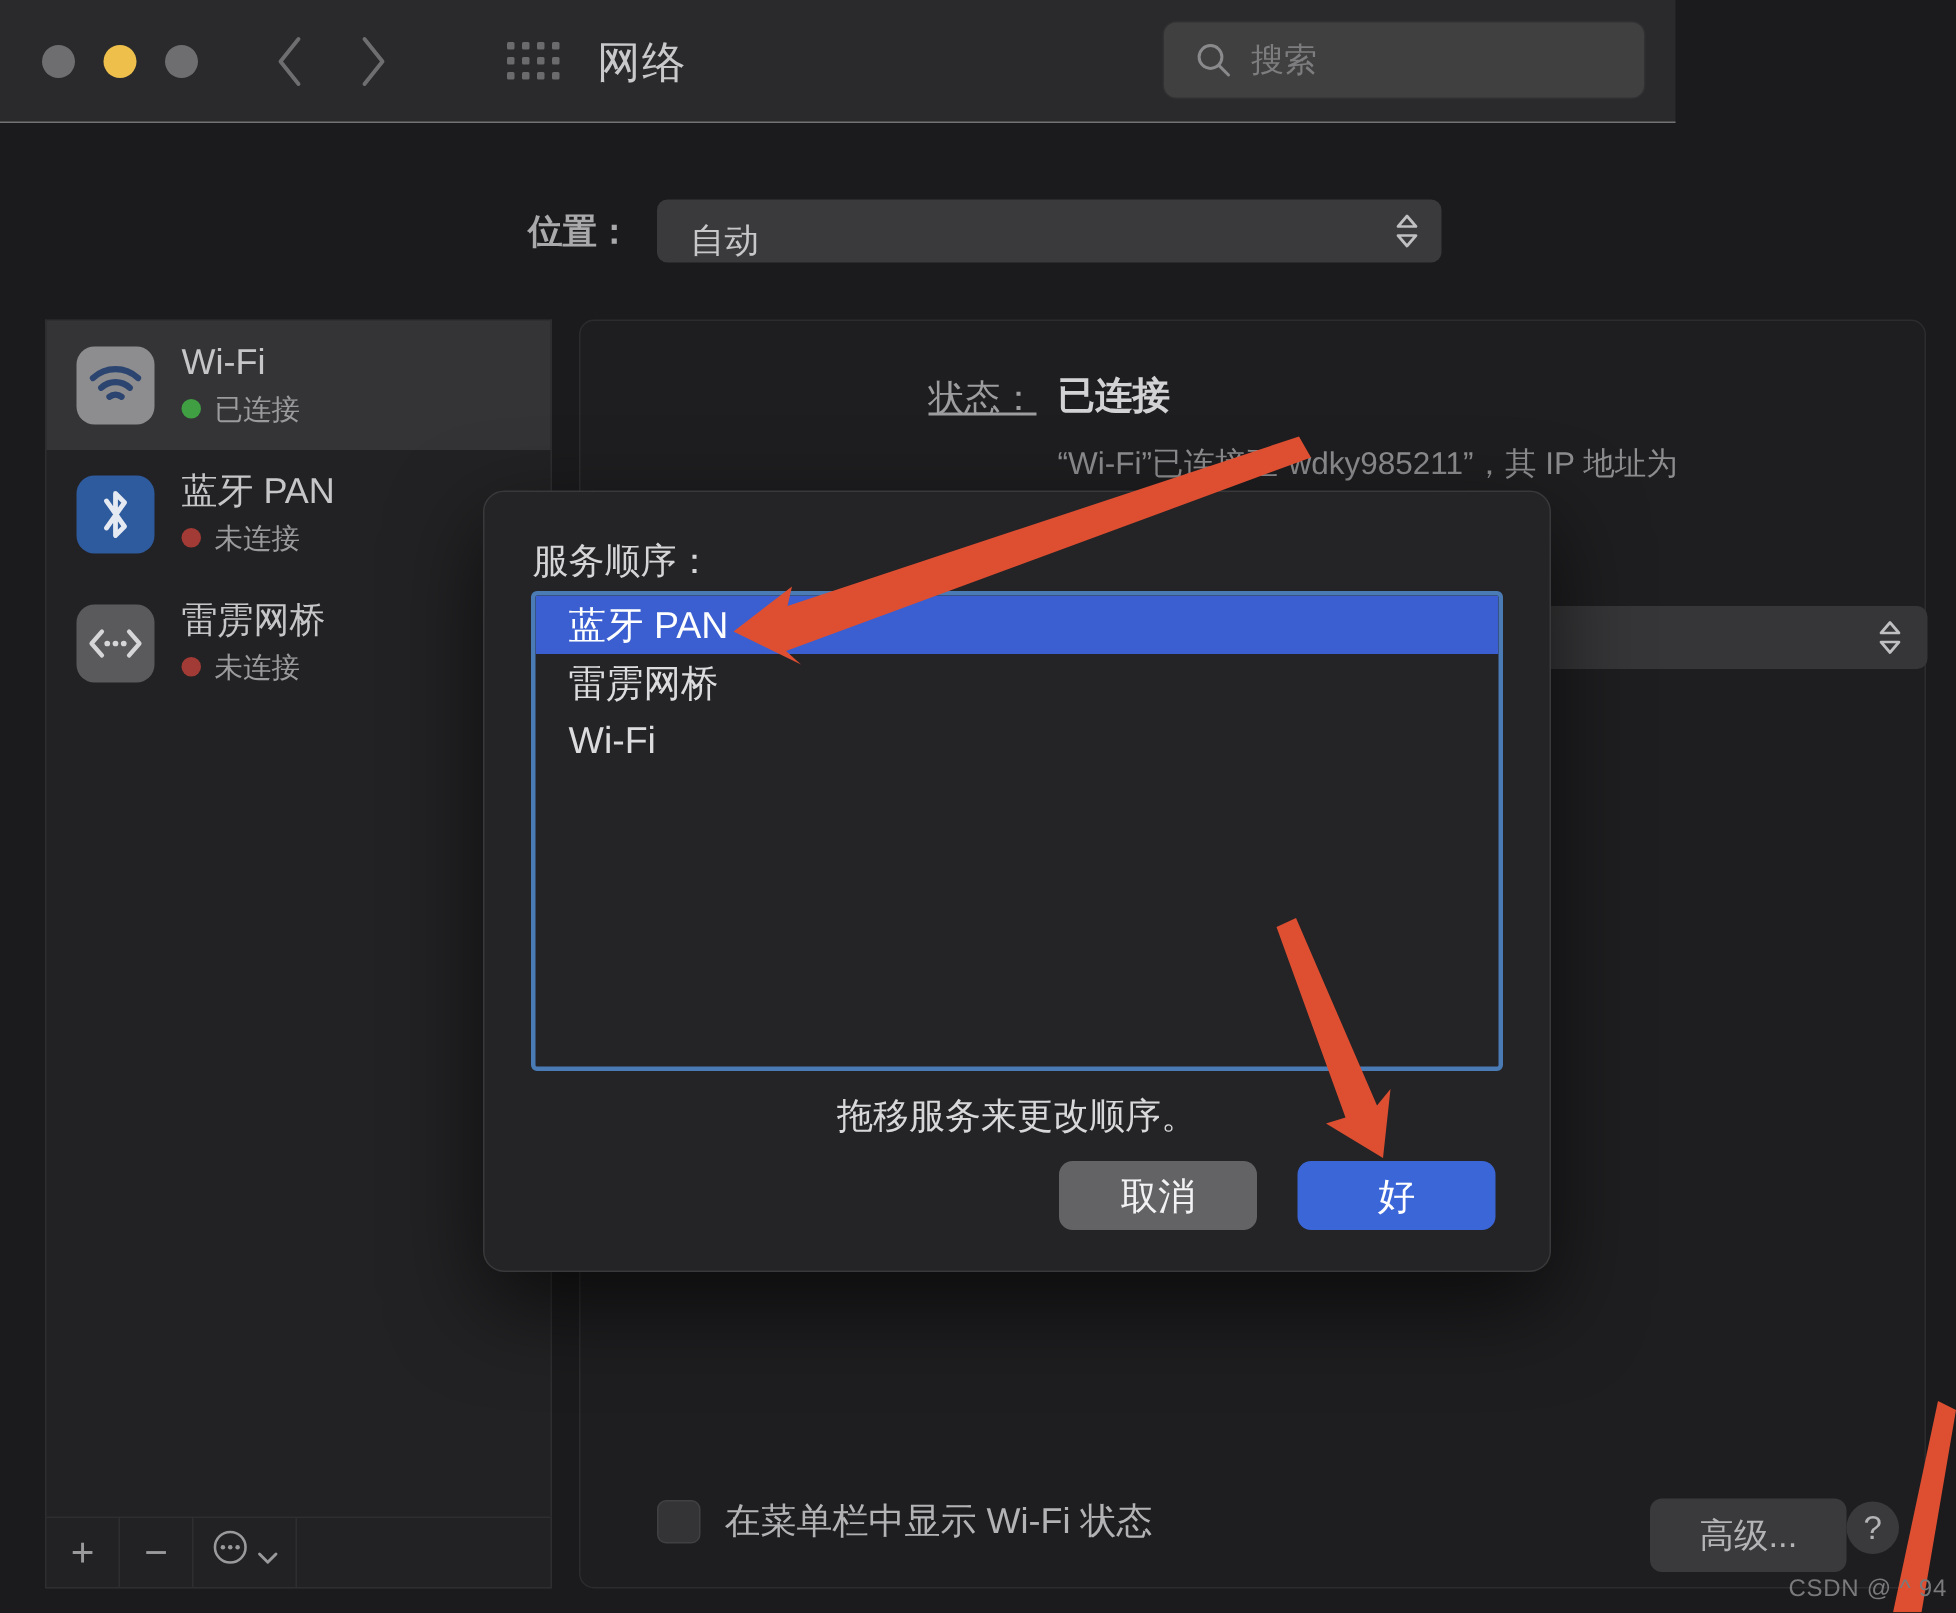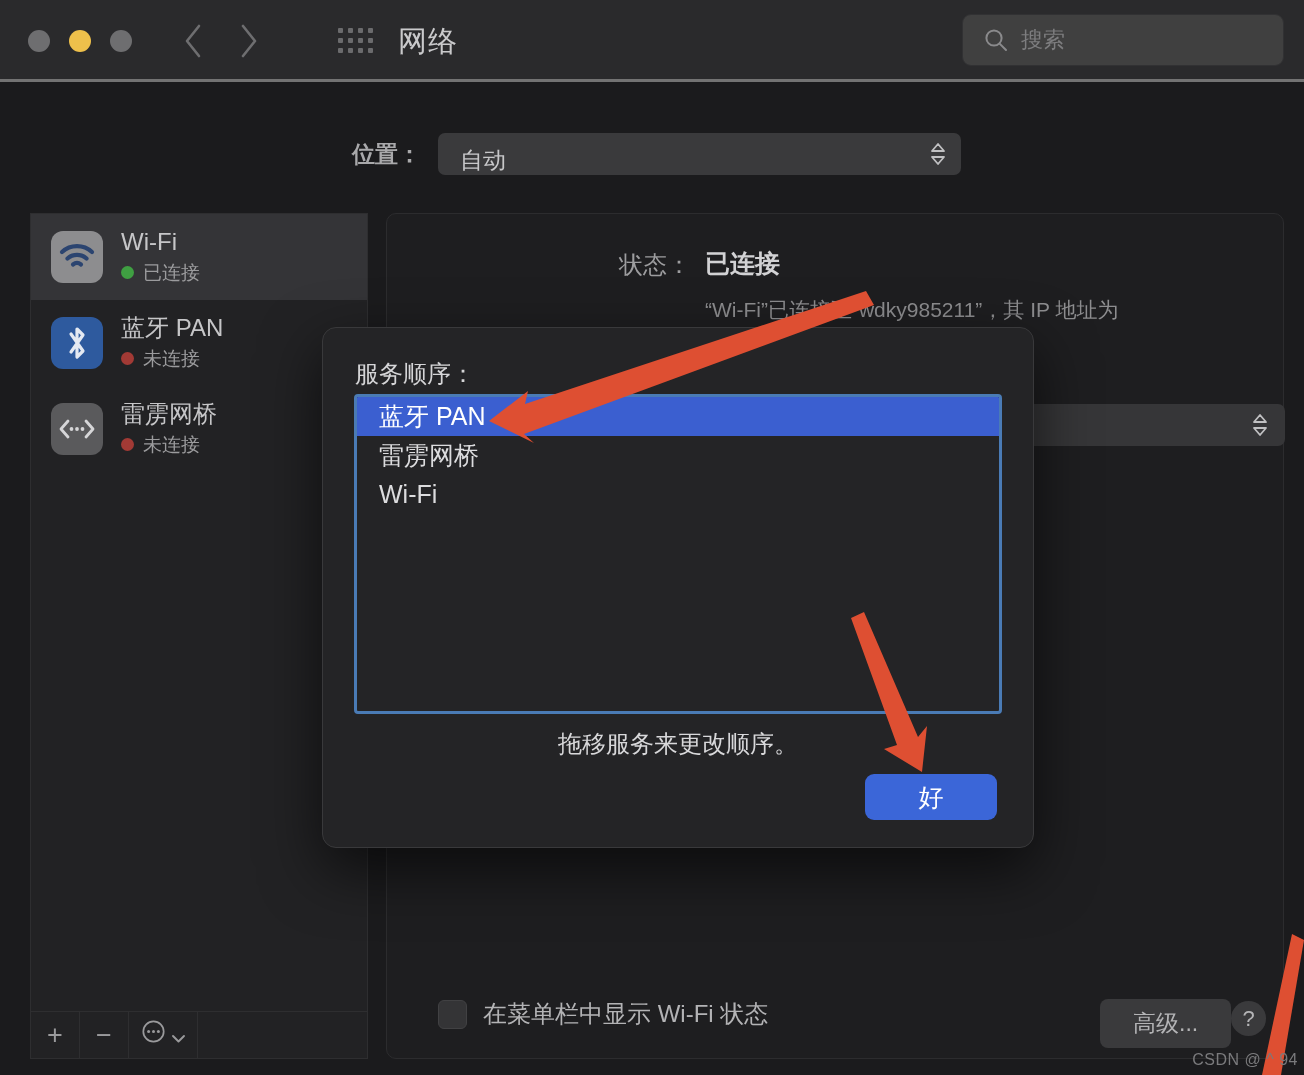--- a/index.html
+++ b/index.html
@@ -14,23 +14,23 @@
   }
   #app {
     position: relative;
     width: 1304px; height: 1075px;
     background: #1b1b1d;
   }
 
   
   .titlebar {
     position: absolute; left: 0; top: 0;
-    width: 1304px; height: 82px;
+    width: 1117px; height: 82px;
     background: #2a2a2c;
-    border-bottom: 3px solid #737373;
+    border-bottom: 1px solid #737373;
     box-sizing: border-box;
   }
   .traffic {
     position: absolute; left: 28px; top: 30px;
     display: flex; gap: 19px;
   }
   .light { width: 22px; height: 22px; border-radius: 50%; }
   .light.g1 { background: #6e6e70; }
   .light.g2 { background: #eec04b; }
   .light.g3 { background: #6e6e70; }
@@ -147,21 +147,21 @@
   .panel {
     position: absolute; left: 386px; top: 213px;
     width: 898px; height: 846px;
     background: #1e1e20;
     border: 1px solid #2c2c2e;
     border-radius: 10px;
     box-sizing: border-box;
   }
   .statusLabel {
     position: absolute; left: 232px; top: 35px;
-    font-size: 24px; color: #9d9d9f;
+    font-size: 24px; color: #9d9d9f; text-decoration: underline;
   }
   .statusValue {
     position: absolute; left: 318px; top: 33px;
     font-size: 25px; color: #d2d2d4; font-weight: bold;
   }
   .offBtn {
     position: absolute; right: 82px; top: 30px;
     padding: 9px 22px;
     background: #3a3a3c; border-radius: 8px;
     font-size: 22px; color: #b9b9bb;
@@ -432,20 +432,21 @@
 
     <div class="dlgList">
       <div class="dlgRow sel">蓝牙 PAN</div>
       <div class="dlgRow">雷雳网桥</div>
       <div class="dlgRow">Wi-Fi</div>
     </div>
 
     <div class="dlgHint">拖移服务来更改顺序。</div>
 
     <div class="dlgBtns">
+      <div class="btn cancel">取消</div>
       <div class="btn ok">好</div>
     </div>
   </div>
 
   <svg class="annot" viewBox="0 0 1304 1075">
     <g fill="#de4f32">
       <path d="M866 291 L874 305 L524 434 L534 443 L489 421 L528 391 L525 404 Z"></path>
     </g>
     <g fill="#de4f32">
       <path d="M851 618 L864 612 L918 737 L927 726 L922 772 L884 749 L897 745 Z"></path>

